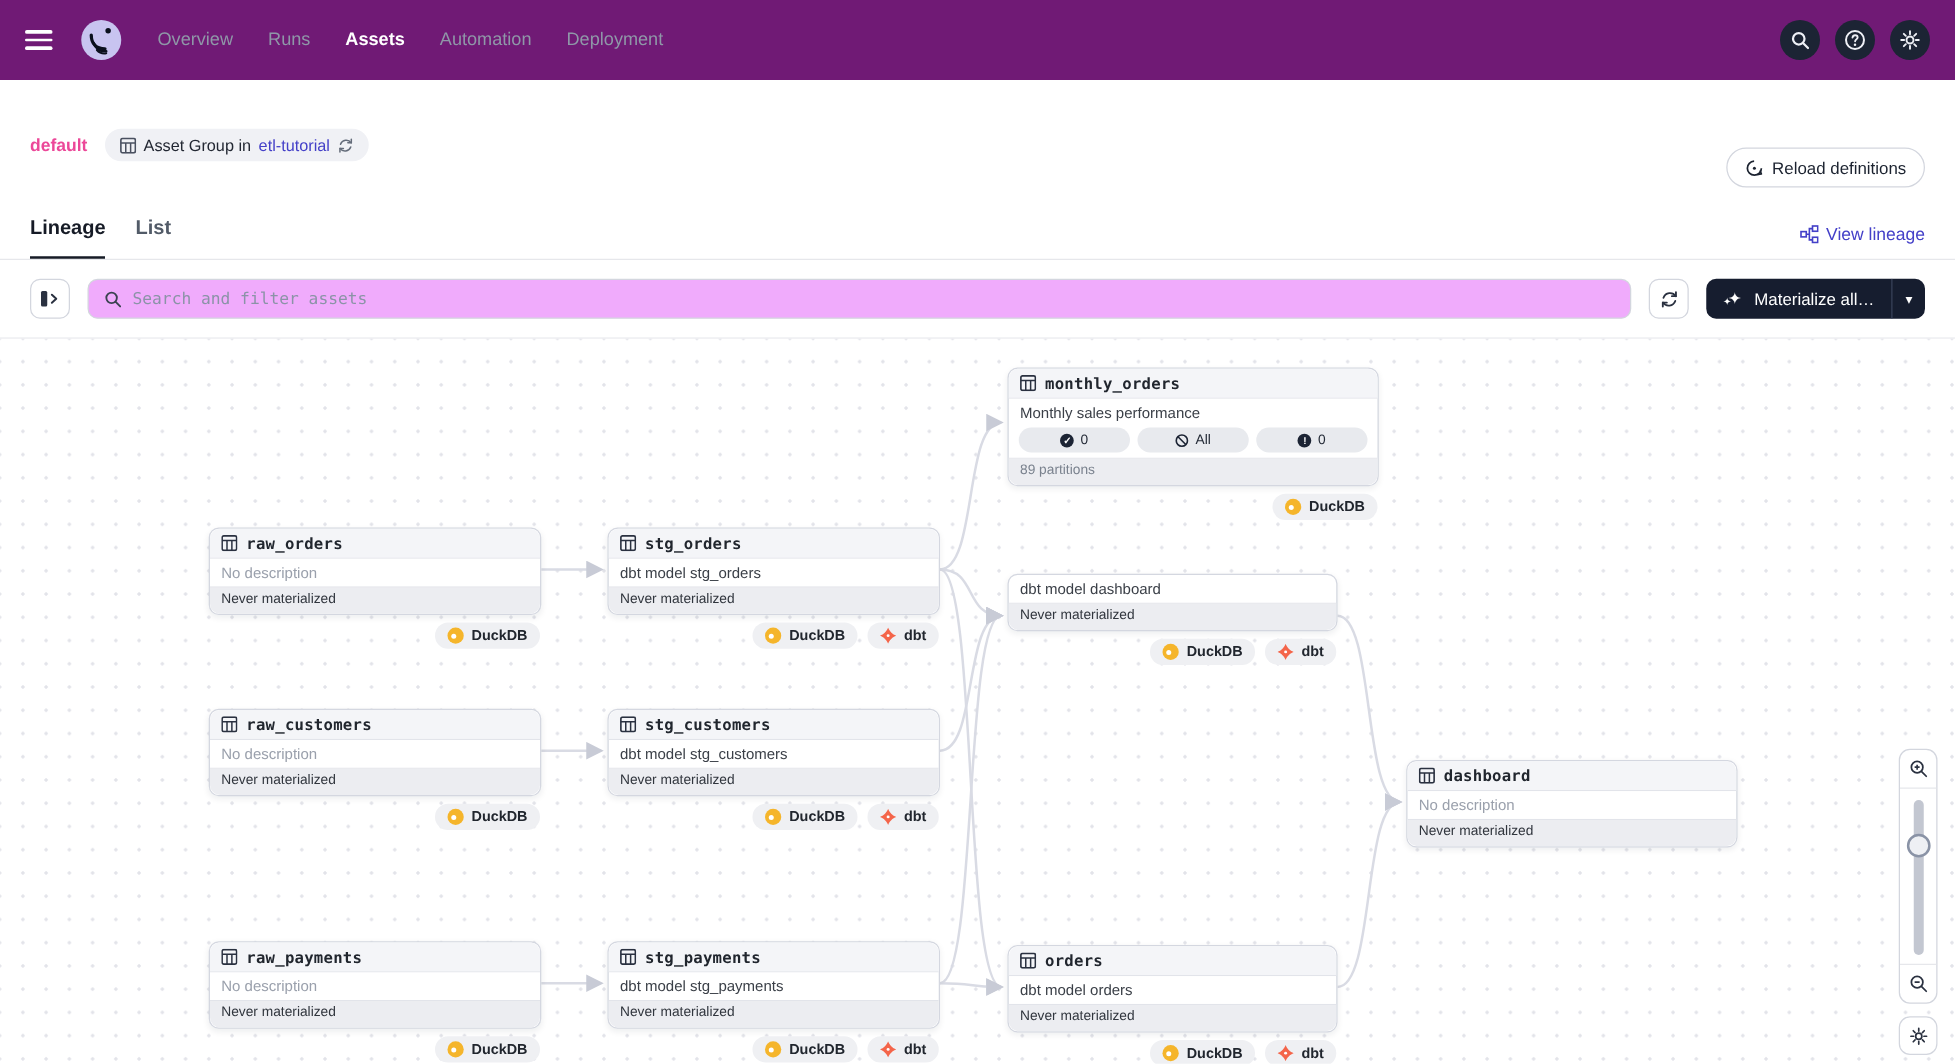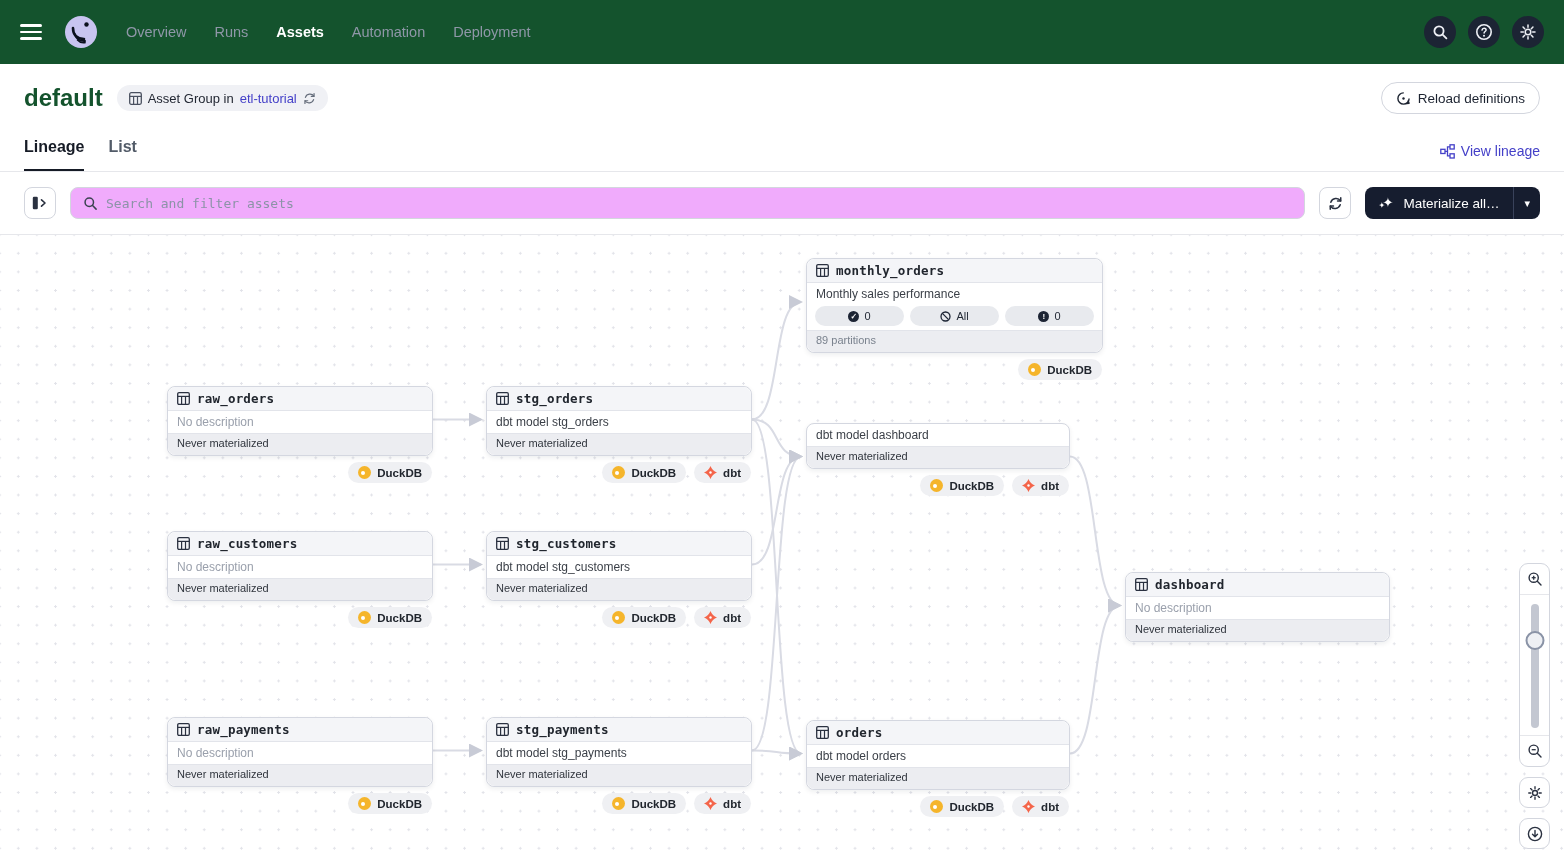--- a/index.html
+++ b/index.html
@@ -1,35 +1,35 @@
 <!DOCTYPE html>
 <html><head>
 <meta charset="utf-8">
 <style>
   * { box-sizing: border-box; margin: 0; padding: 0; }
   html,body { width:1564px; height:851px; overflow:hidden; font-family:"Liberation Sans",sans-serif; background:#fff; }
 
   
-  .topnav { height:64px; background:#14532d; display:flex; align-items:center; padding:0 20px; }
+  .topnav { height:64px; background:#701a75; display:flex; align-items:center; padding:0 20px; }
   .hamburger { width:28px; height:28px; display:flex; flex-direction:column; justify-content:center; gap:4px; cursor:pointer; margin-right:16px; }
   .hamburger span { display:block; height:2.5px; width:22px; background:#fff; border-radius:2px; }
   .logo { width:34px; height:34px; margin-right:28px; }
   .nav-links { display:flex; gap:28px; align-items:center; }
   .nav-link { color:#8f97a8; font-size:14.5px; font-weight:500; text-decoration:none; cursor:pointer; }
   .nav-link.active { color:#fff; font-weight:700; }
   .nav-right { margin-left:auto; display:flex; gap:12px; }
   .nav-icon-btn { width:32px; height:32px; border-radius:50%; background:#1c2434; display:flex; align-items:center; justify-content:center; cursor:pointer; }
 
   
   .page-header { display:flex; align-items:center; padding:18px 24px 14px 24px; }
-  .page-title { font-size:24px; font-weight:700; color:#14532d; margin-right:14px; }
+  .page-title { font-size:14px; font-weight:700; color:#ec4899; margin-right:14px; }
   .group-badge { display:flex; align-items:center; gap:6px; background:#f0f1f5; border-radius:13px; height:26px; padding:0 12px; font-size:13px; color:#232833; }
   .group-badge a { color:#4440c8; text-decoration:none; cursor:pointer; }
   .sync-glyph { color:#646c7a; display:flex; }
-  .header-right { margin-left:auto; }
+  .header-right { margin-left:auto;margin-top:36px; }
   .reload-btn { display:flex; align-items:center; gap:7px; height:32px; padding:0 14px; border:1px solid #d3d6de; border-radius:16px; background:#fff; font-size:13.5px; color:#1c2330; cursor:pointer; }
 
   
   .tabs-row { display:flex; align-items:flex-end; padding:0 24px; border-bottom:1px solid #e6e7eb; }
   .tab { font-size:16px; font-weight:600; padding:10px 0 13px 0; margin-right:24px; color:#525b68; cursor:pointer; border-bottom:2px solid transparent; }
   .tab.active { color:#161b26; border-bottom:2px solid #161b26; }
   .tabs-right { margin-left:auto; display:flex; align-items:center; gap:6px; padding-bottom:12px; color:#4440c8; font-size:14px; cursor:pointer; }
 
   
   .toolbar { display:flex; align-items:center; gap:14px; padding:15px 24px; border-bottom:1px solid #e6e7eb; }

